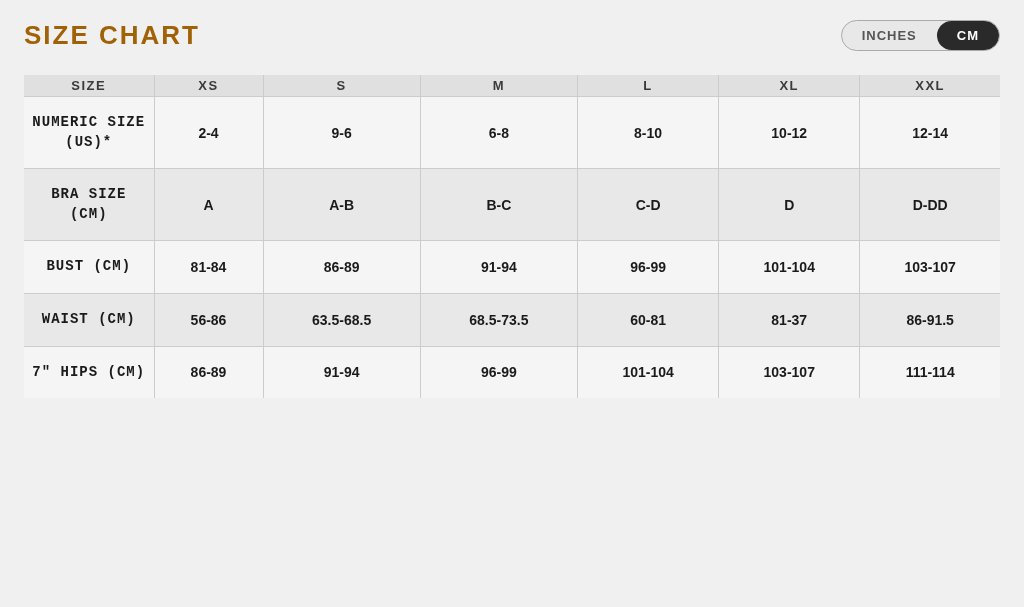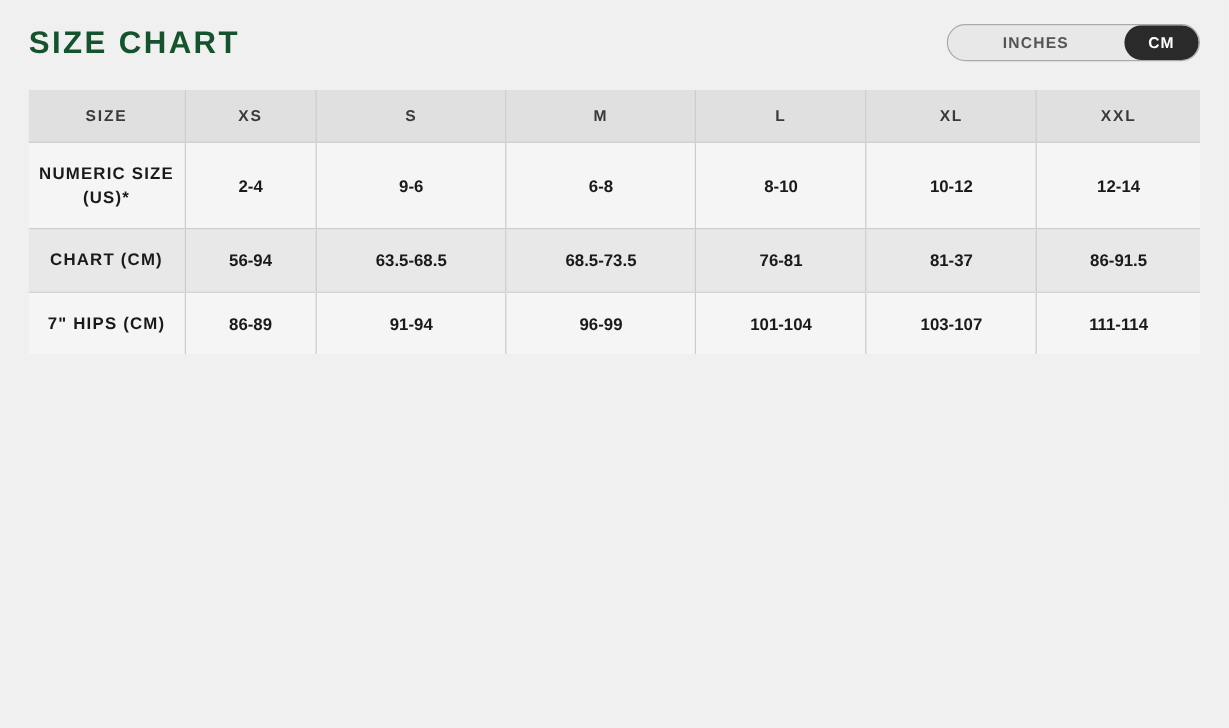--- a/index.html
+++ b/index.html
@@ -24,42 +24,41 @@
       display: flex;
       justify-content: space-between;
       align-items: center;
       margin-bottom: 24px;
     }
 
     .title {
       font-size: 26px;
       font-weight: 700;
       letter-spacing: 2px;
-      color: #14532d;
+      color: #a16207;
     }
 
     .unit-toggle {
       display: flex;
       border-radius: 20px;
       overflow: hidden;
       border: 1.5px solid #aaa;
       background: #e8e8e8;
     }
 
     .unit-btn {
       padding: 7px 20px;
       font-size: 13px;
       font-weight: 600;
       letter-spacing: 1px;
       cursor: pointer;
       border: none;
       background: transparent;
       color: #555;
       border-radius: 0;
-      margin-left: 26px;
     }
 
     .unit-btn.active {
       background: #2a2a2a;
       color: #fff;
       border-radius: 18px;
     }
 
     .size-table {
       width: 100%;
@@ -72,21 +71,21 @@
       padding: 0;
       border: none;
     }
 
     .size-table thead th {
       background: #e0e0e0;
       font-size: 13px;
       font-weight: 700;
       letter-spacing: 1.5px;
       color: #3a3a3a;
-      padding: 14px 8px;
+      padding: 3px 8px;
       border-right: 1px solid #ccc;
     }
 
     .size-table thead th:last-child {
       border-right: none;
     }
 
     .size-table tbody tr {
       border-top: 1px solid #ccc;
     }
@@ -102,20 +101,21 @@
     .row-label {
       text-align: left;
       padding: 16px 12px;
       font-size: 12px;
       font-weight: 700;
       letter-spacing: 1px;
       color: #3a3a3a;
       width: 130px;
       border-right: 1px solid #ccc;
       line-height: 1.4;
+      font-family: Liberation Mono, monospace;
     }
 
     .size-table tbody td {
       font-size: 14px;
       font-weight: 700;
       color: #1a1a1a;
       padding: 16px 8px;
       border-right: 1px solid #ccc;
     }
 
@@ -154,25 +154,43 @@
     <tr>
           <td class="row-label">NUMERIC SIZE (US)*</td>
           <td>2-4</td>
           <td>9-6</td>
           <td>6-8</td>
           <td>8-10</td>
           <td>10-12</td>
           <td>12-14</td>
         </tr>
         <tr>
-          <td class="row-label">CHART (CM)</td>
-          <td>56-94</td>
+          <td class="row-label">BRA SIZE (CM)</td>
+          <td>A</td>
+          <td>A-B</td>
+          <td>B-C</td>
+          <td>C-D</td>
+          <td>D</td>
+          <td>D-DD</td>
+        </tr>
+        <tr>
+          <td class="row-label">BUST (CM)</td>
+          <td>81-84</td>
+          <td>86-89</td>
+          <td>91-94</td>
+          <td>96-99</td>
+          <td>101-104</td>
+          <td>103-107</td>
+        </tr>
+        <tr>
+          <td class="row-label">WAIST (CM)</td>
+          <td>56-86</td>
           <td>63.5-68.5</td>
           <td>68.5-73.5</td>
-          <td>76-81</td>
+          <td>60-81</td>
           <td>81-37</td>
           <td>86-91.5</td>
         </tr>
         <tr>
           <td class="row-label">7" HIPS (CM)</td>
           <td>86-89</td>
           <td>91-94</td>
           <td>96-99</td>
           <td>101-104</td>
           <td>103-107</td>

